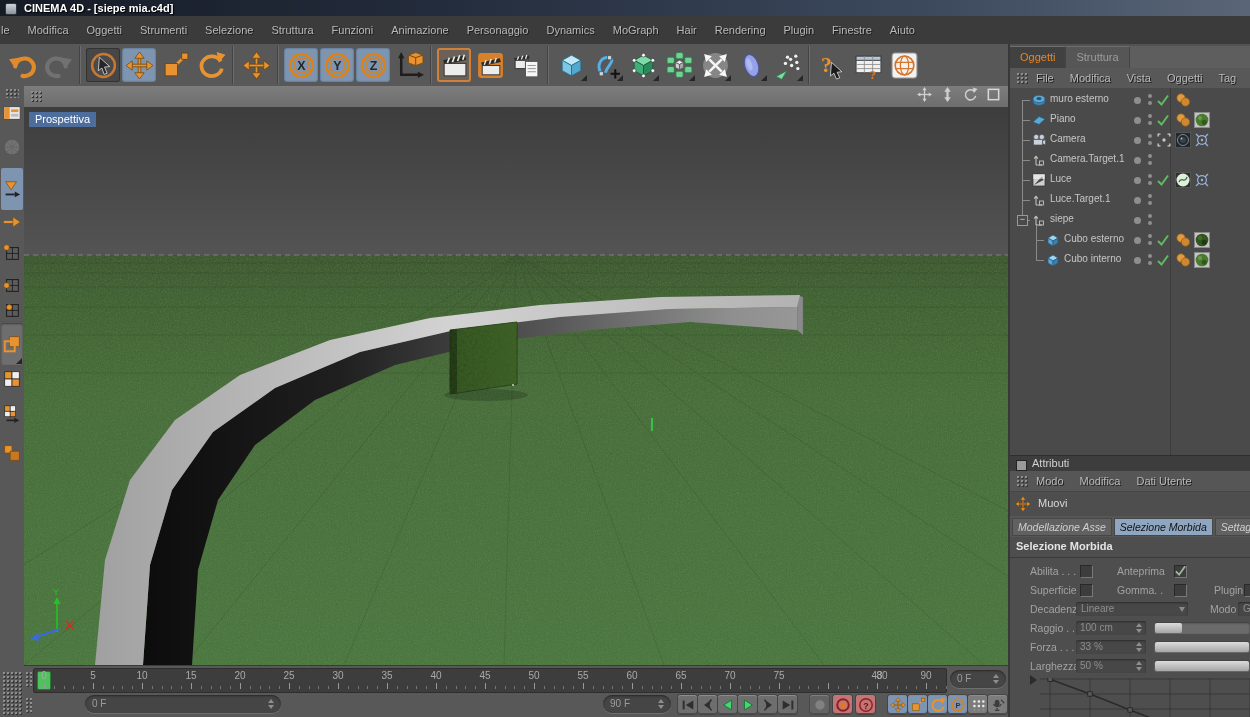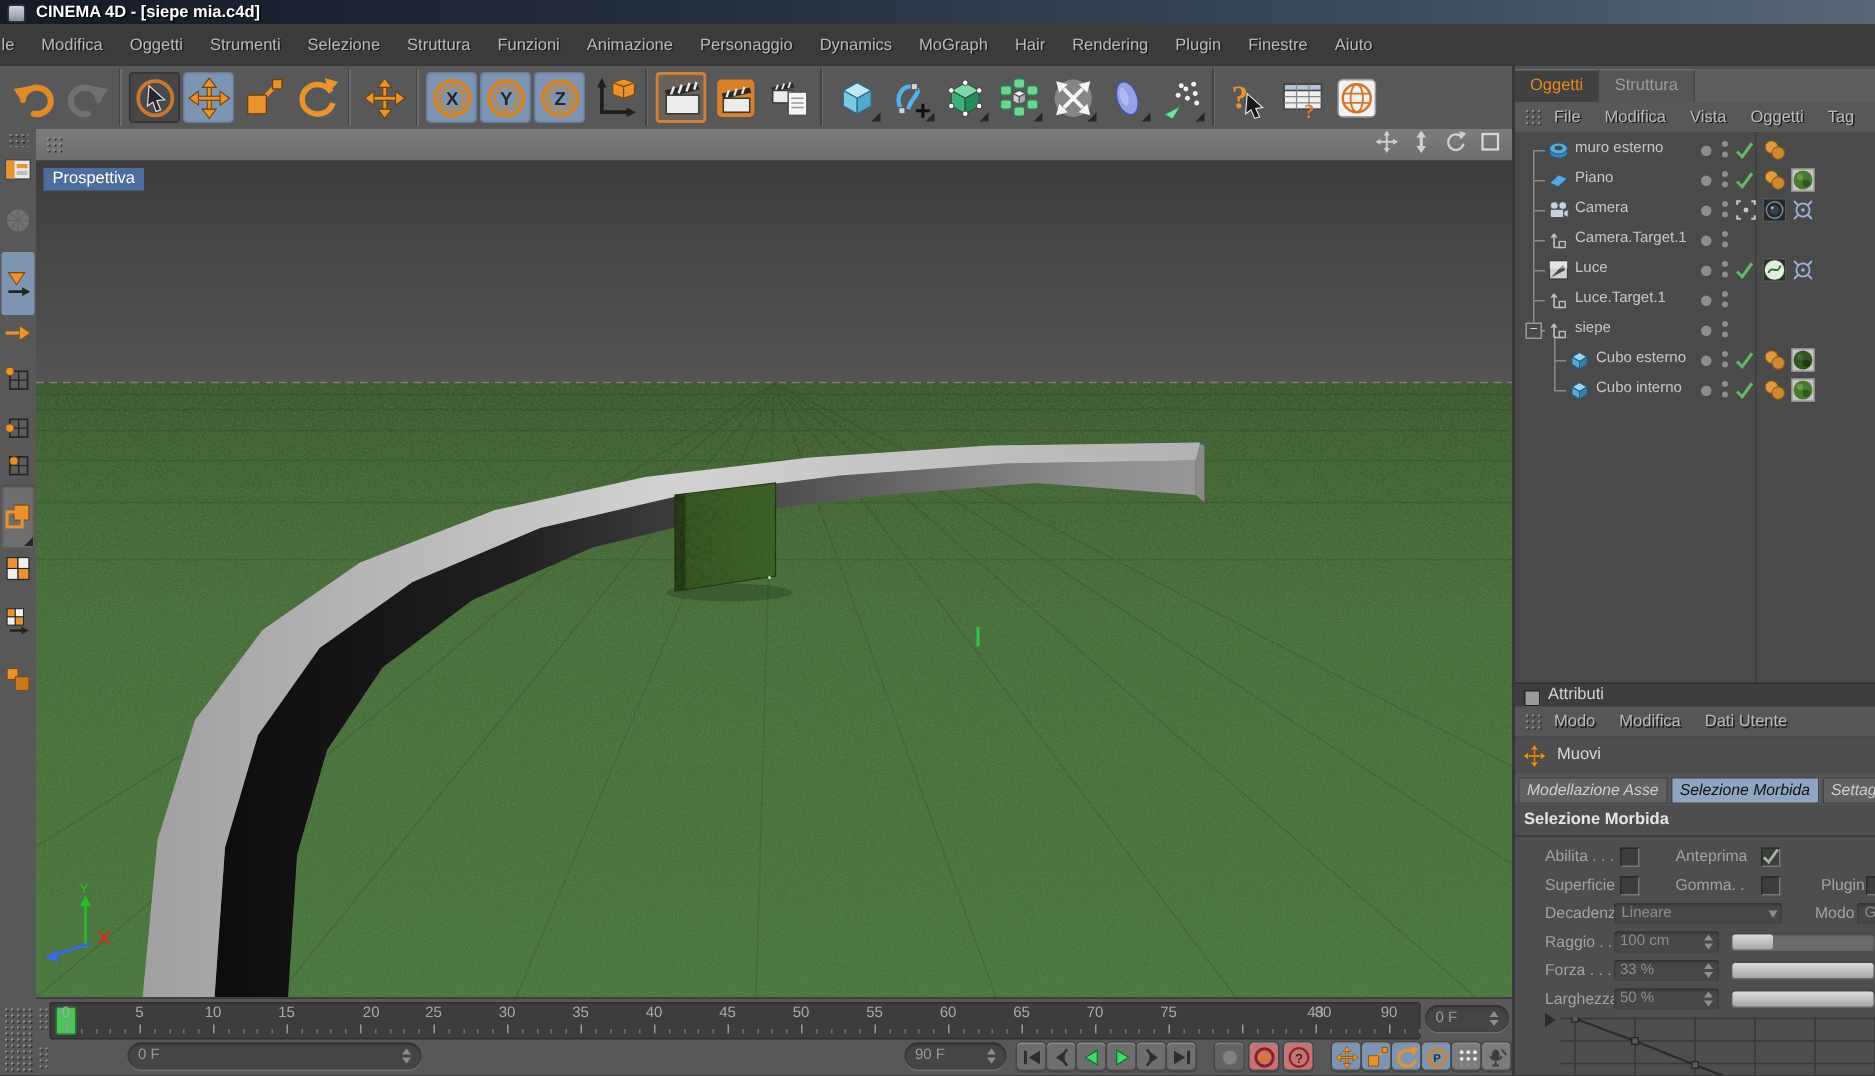--- a/index.html
+++ b/index.html
@@ -1135,21 +1135,21 @@
           <div class="tick" style="left: 862.6px; top: 17px; height: 3px; opacity: 0.6;"></div>
           <div class="tick" style="left: 872.4px; top: 17px; height: 3px; opacity: 0.6;"></div>
           <div class="tick" style="left: 882.2px; top: 17px; height: 3px; opacity: 0.6;"></div>
           <div class="tick" style="left: 892px; top: 14px; height: 6px; opacity: 1;"></div>
           <div class="tick" style="left: 901.8px; top: 17px; height: 3px; opacity: 0.6;"></div>
           <div class="tick" style="left: 911.6px; top: 17px; height: 3px; opacity: 0.6;"></div>
           <div class="ticklbl" style="left: 10px;">0</div>
           <div class="ticklbl" style="left: 59px;">5</div>
           <div class="ticklbl" style="left: 108px;">10</div>
           <div class="ticklbl" style="left: 157px;">15</div>
-          <div class="ticklbl" style="left: 206px; text-align: right;">20</div>
+          <div class="ticklbl" style="left: 206px;">20</div>
           <div class="ticklbl" style="left: 255px;">25</div>
           <div class="ticklbl" style="left: 304px;">30</div>
           <div class="ticklbl" style="left: 353px;">35</div>
           <div class="ticklbl" style="left: 402px;">40</div>
           <div class="ticklbl" style="left: 451px;">45</div>
           <div class="ticklbl" style="left: 500px;">50</div>
           <div class="ticklbl" style="left: 549px;">55</div>
           <div class="ticklbl" style="left: 598px;">60</div>
           <div class="ticklbl" style="left: 647px;">65</div>
           <div class="ticklbl" style="left: 696px;">70</div>

